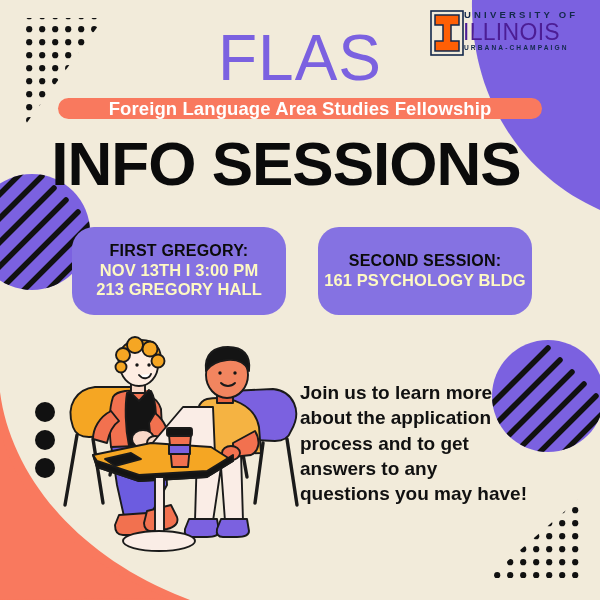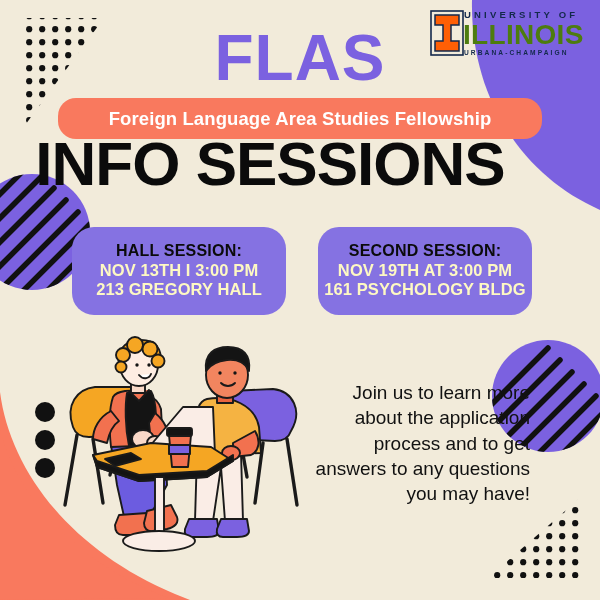--- a/index.html
+++ b/index.html
@@ -17,60 +17,60 @@
   #bg-svg{position:absolute;left:0;top:0;width:600px;height:600px;}
 
   
   #logo{
     position:absolute;left:430px;top:10px;width:160px;height:52px;
     display:flex;align-items:flex-start;
   }
   #logo-i{width:34px;height:46px;position:relative;flex:0 0 auto;}
   #logo-text{display:flex;flex-direction:column;justify-content:center;line-height:1;}
   .logo-l1{font-size:9.5px;font-weight:bold;letter-spacing:3.2px;color:#13294B;}
-  .logo-l2{font-size:28px;font-weight:bold;letter-spacing:0.3px;color:#4d7c0f;margin:1px 0 1px -1px;}
+  .logo-l2{font-size:23px;font-weight:normal;letter-spacing:0.3px;color:#4c1d95;margin:1px 0 1px -1px;}
   .logo-l3{font-size:6.6px;font-weight:bold;letter-spacing:2.1px;color:#13294B;}
 
   
   #flas{
     position:absolute;left:0;top:26px;width:600px;text-align:center;
-    font-size:64px;font-weight:bold;letter-spacing:1px;color:#7B61E0;
+    font-size:64px;font-weight:normal;letter-spacing:1px;color:#7B61E0;
     line-height:1;
   }
   #subtitle-pill{
-    position:absolute;left:58px;top:98px;width:484px;height:41px;
+    position:absolute;left:58px;top:98px;width:484px;height:21px;
     background:#F9795E;border-radius:18px;
     display:flex;align-items:center;justify-content:center;
   }
   #subtitle-pill span{
     color:#ffffff;font-size:18.5px;font-weight:bold;letter-spacing:0.1px;
   }
   #info-sessions{
-    position:absolute;left:0;top:131px;width:540px;text-align:center;
+    position:absolute;left:16px;top:131px;width:540px;text-align:center;
     font-size:62px;font-weight:bold;letter-spacing:-1px;color:#0B0B0B;
     line-height:1.05;
   }
 
   
   .session-card{
     position:absolute;top:227px;width:214px;height:88px;
     background:#8572E2;border-radius:22px;
     display:flex;flex-direction:column;align-items:center;justify-content:center;
     line-height:1.17;
   }
   #session-card-1{left:72px;}
   #session-card-2{left:318px;border-radius:21px;}
   .session-head{color:#0B0B0B;font-size:16px;font-weight:bold;letter-spacing:0.2px;}
   .session-line{color:#fef9c3;font-size:16.5px;font-weight:bold;letter-spacing:0.1px;}
 
   
   #body-copy{
     position:absolute;left:300px;top:380px;width:230px;
-    text-align:right;color:#111111;
-    font-size:19px;font-weight:normal;line-height:1.33;
+    text-align:left;color:#111111;
+    font-size:19px;font-weight:bold;line-height:1.33;
   }
 
   
   #illustration{position:absolute;left:55px;top:335px;width:265px;height:230px;}
 </style>
 </head>
 <body>
 
 <div id="poster">
 
@@ -153,28 +153,27 @@
 
   <div id="flas">FLAS</div>
 
   <div id="subtitle-pill">
     <span>Foreign Language Area Studies Fellowship</span>
   </div>
 
   <div id="info-sessions">INFO SESSIONS</div>
 
   <div class="session-card" id="session-card-1">
-    <div class="session-head">HALL SESSION:</div>
+    <div class="session-head">FIRST GREGORY:</div>
     <div class="session-line">NOV 13TH I 3:00 PM</div>
     <div class="session-line">213 GREGORY HALL</div>
   </div>
 
   <div class="session-card" id="session-card-2">
     <div class="session-head">SECOND SESSION:</div>
-    <div class="session-line">NOV 19TH AT 3:00 PM</div>
     <div class="session-line">161 PSYCHOLOGY BLDG</div>
   </div>
 
   <div id="body-copy">Join us to learn more about the application process and to get answers to any questions you may have!</div>
 
   <svg id="illustration" viewBox="0 0 265 230">
     <g stroke="#1A1A1A" stroke-width="1.9" stroke-linejoin="round" stroke-linecap="round">
 
       <g>
         <path d="M18,92 C10,70 22,54 40,52 L76,52 L76,100 L34,102 C24,102 20,98 18,92 Z" fill="#F5A623"></path>

